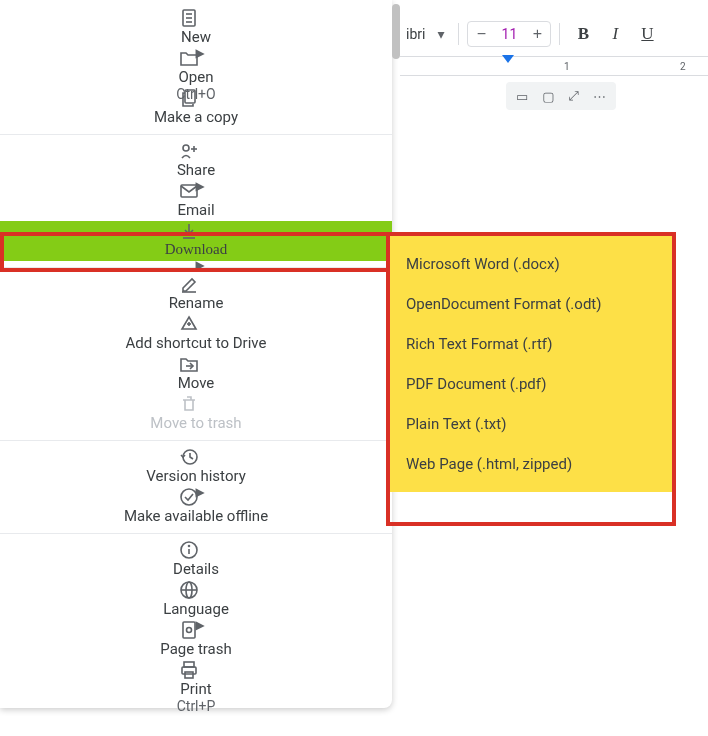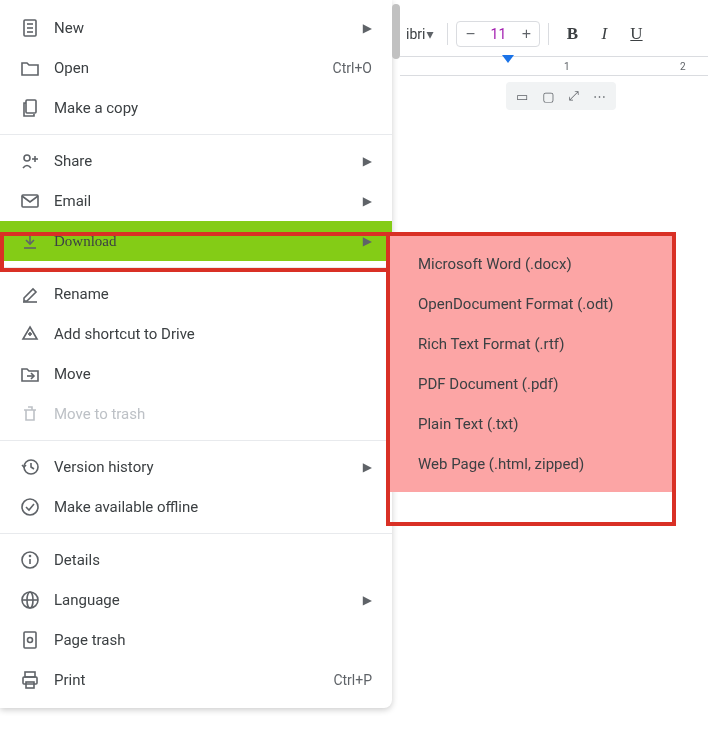--- a/index.html
+++ b/index.html
@@ -19,21 +19,21 @@
       left: 400px;
       right: 0;
       height: 36px;
       display: flex;
       align-items: center;
       gap: 2px;
     }
     .font-dd {
       display: flex;
       align-items: center;
-      gap: 1px;
+      gap: 12px;
       padding: 4px 6px;
       color: #3c4043;
     }
     .font-dd .caret { color: #5f6368; }
     .sep { width: 1px; height: 22px; background: #dadce0; margin: 0 6px; }
     .stepper {
       display: flex;
       align-items: center;
       border: 1px solid #dadce0;
       border-radius: 4px;
@@ -113,20 +113,21 @@
       background: #c1c1c1;
       border-radius: 4px;
     }
     .menu-item {
       display: flex;
       align-items: center;
       height: 40px;
       padding: 0 20px;
       cursor: pointer;
       position: relative;
+      flex-direction: column;
     }
     .menu-item.highlighted { background: #84cc16; font-family: Liberation Serif, serif; }
     .menu-item.disabled { color: #bdc1c6; cursor: default; }
     .menu-item .icon {
       width: 20px; height: 20px; margin-right: 14px;
       display: flex; align-items: center; justify-content: center;
     }
     .menu-item .label { flex: 1; font-size: 15px; color: #3c4043; }
     .menu-item.disabled .label { color: #bdc1c6; }
     .menu-item .shortcut { font-size: 14px; color: #5f6368; }
@@ -152,22 +153,22 @@
       width: 290px;
       height: 294px;
     }
 
     
     .submenu {
       position: absolute;
       top: 236px;
       left: 390px;
       width: 282px;
-      background: #fca5a5;
-      padding: 8px 12px;
+      background: #fde047;
+      padding: 8px 0;
     }
     .sub-item {
       height: 40px;
       display: flex;
       align-items: center;
       padding: 0 16px;
       font-size: 15px;
       color: #3c4043;
       cursor: pointer;
     }

